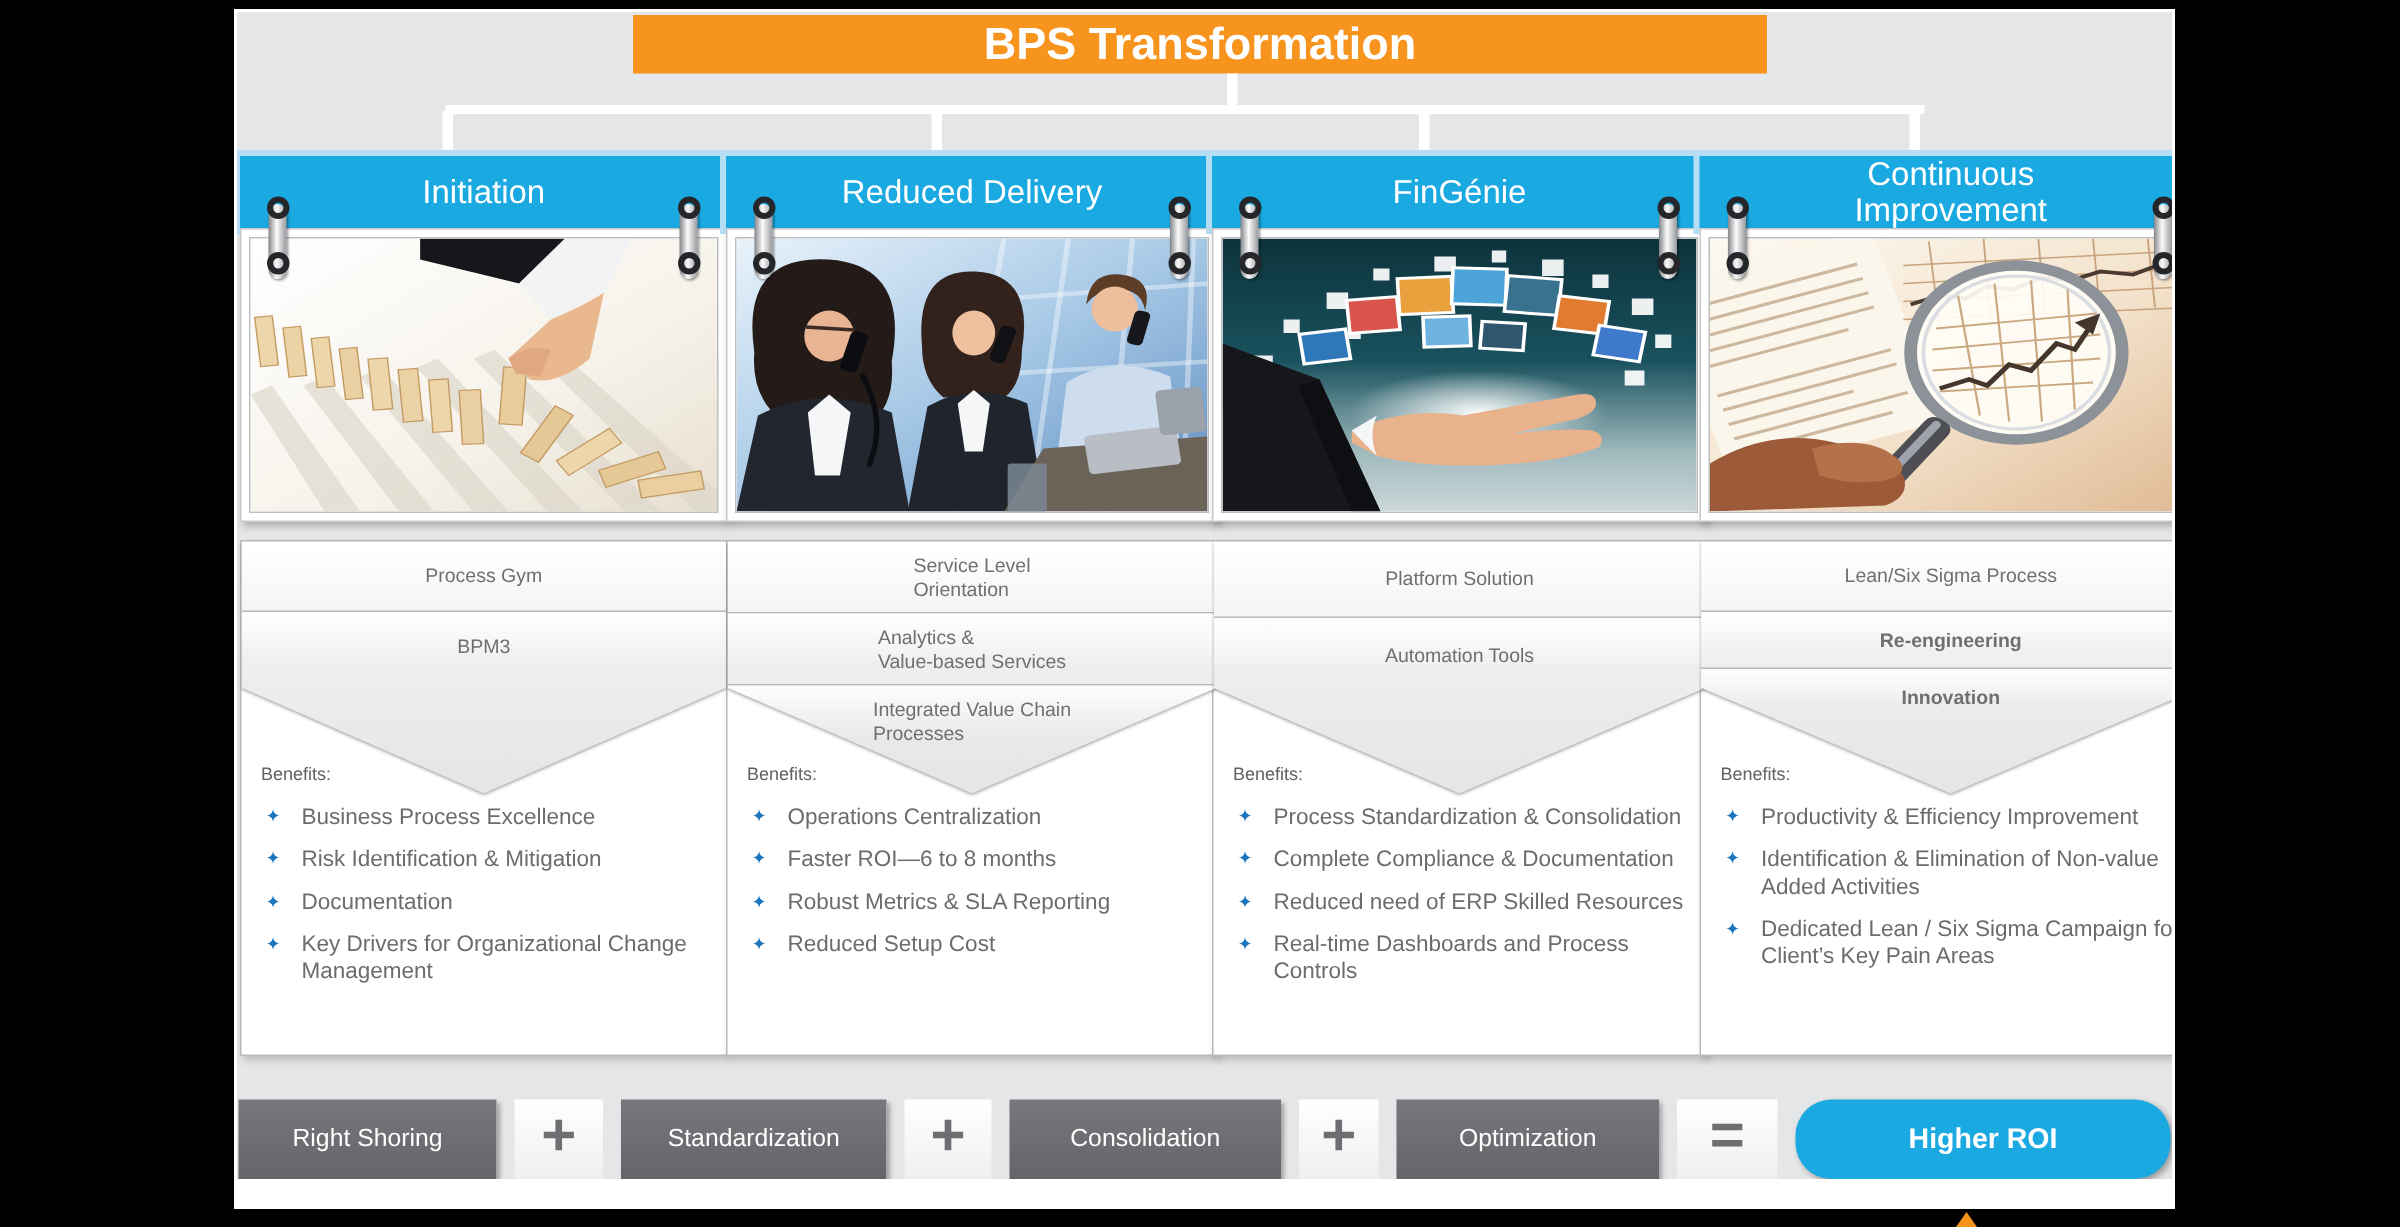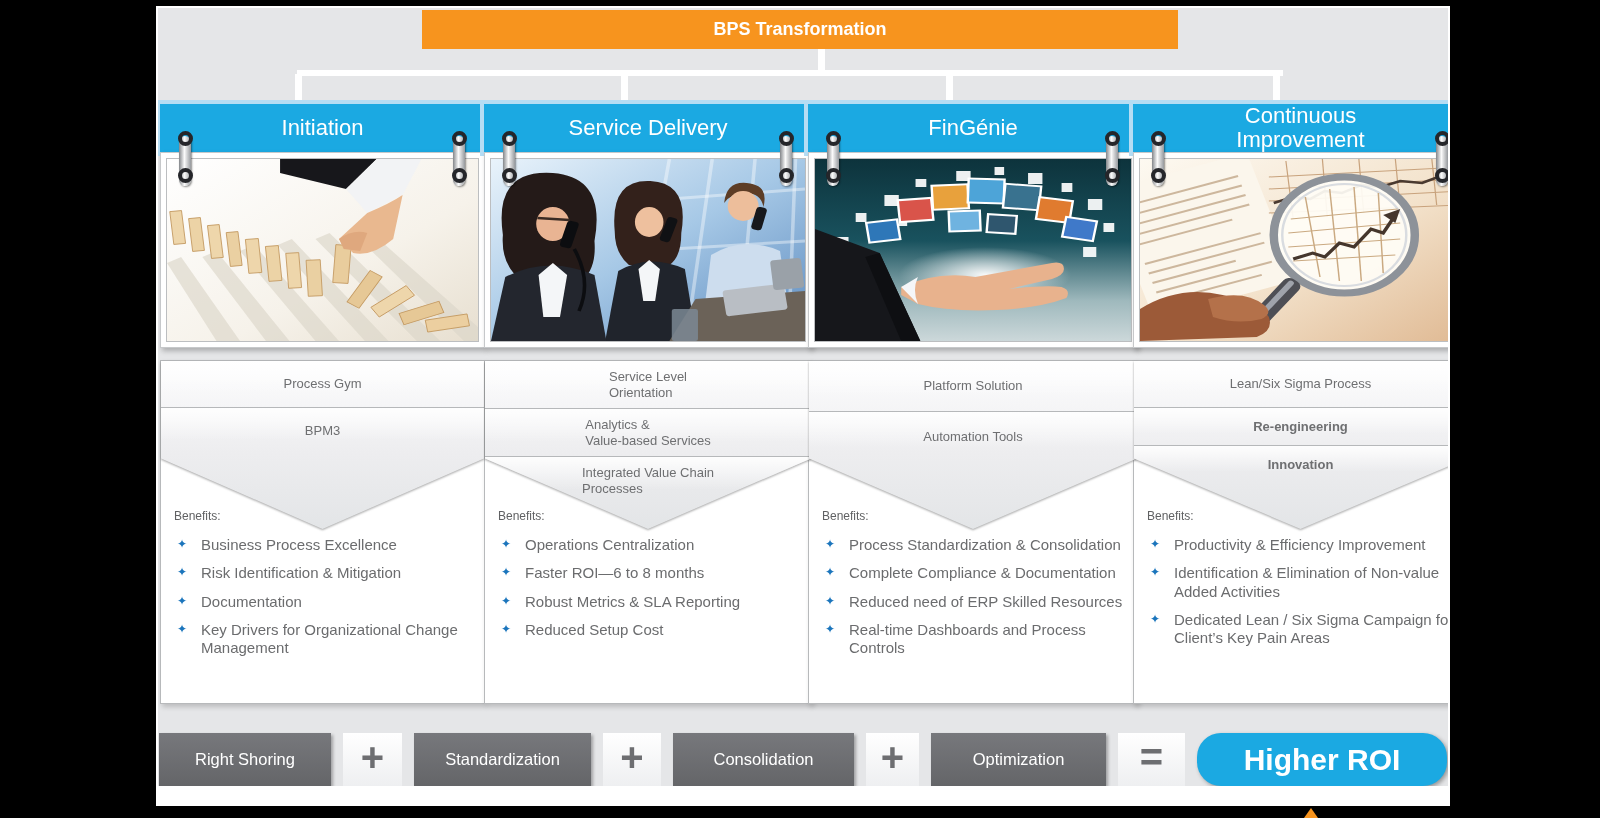--- a/index.html
+++ b/index.html
@@ -4,21 +4,21 @@
 <style>
   html,body{margin:0;padding:0;background:#000;}
   .stage{position:relative;width:1600px;height:818px;background:#000;overflow:hidden;
          font-family:"Liberation Sans",sans-serif;}
   .slide{position:absolute;left:156px;top:6px;width:1294px;height:800px;background:#fff;
          box-shadow:2px 2px 6px rgba(0,0,0,.6);}
   .canvas{position:absolute;left:2px;top:2px;width:1290px;height:778px;background:#E5E6E8;overflow:hidden;}
 
   
   .title{position:absolute;left:264px;top:2px;width:756px;height:39px;background:#F7941E;
-         color:#fff;font-size:18px;font-weight:bold;display:flex;align-items:center;justify-content:center;}
+         color:#fff;font-size:30px;font-weight:bold;display:flex;align-items:center;justify-content:center;}
 
   
   .tline{position:absolute;background:#fff;}
   .t-stub{left:660px;top:41px;width:7px;height:23px;}
   .t-horiz{left:139px;top:62px;width:986px;height:6px;}
   .t-drop1{left:137px;top:66px;width:7px;height:30px;}
   .t-drop2{left:463px;top:66px;width:7px;height:30px;}
   .t-drop3{left:788px;top:66px;width:7px;height:30px;}
   .t-drop4{left:1115px;top:66px;width:7px;height:30px;}
 
@@ -61,21 +61,21 @@
   .diamond{position:absolute;left:3px;top:1px;color:#1B75BC;font-size:12px;
         font-family:"DejaVu Sans",sans-serif;}
   .diamond::before{content:"\2726";}
 
   
   .bar{position:absolute;left:1px;top:725px;width:1288px;height:53px;display:flex;gap:12px;}
   .term{background:linear-gradient(180deg,#77787c,#646568);color:#fff;font-size:16.5px;
         display:flex;align-items:center;justify-content:center;box-shadow:2px 2px 3px rgba(0,0,0,.3);}
   .op{background:linear-gradient(180deg,#ffffff,#eeeff1);color:#6d6e71;font-weight:bold;font-size:40px;
         display:flex;align-items:center;justify-content:center;padding-bottom:4px;box-sizing:border-box;}
-  .result{flex:1;background:#1BA9E2;color:#fff;font-weight:bold;font-size:30px;
+  .result{flex:1;background:#1BA9E2;color:#fff;font-weight:bold;font-size:19px;
         display:flex;align-items:center;justify-content:center;box-shadow:2px 2px 4px rgba(0,0,0,.35);border-radius:24px;}
 
   .logo-tip{position:absolute;left:1304px;top:808px;width:0;height:0;
         border-left:7px solid transparent;border-right:7px solid transparent;border-bottom:10px solid #F7941E;}
 </style>
 </head>
 <body>
 
 <div class="stage">
   <div class="slide">
@@ -152,21 +152,21 @@
             <div class="bhead">Benefits:</div>
             <div class="bitem"><span class="diamond"></span><span class="btext">Business Process Excellence</span></div>
             <div class="bitem"><span class="diamond"></span><span class="btext">Risk Identification &amp; Mitigation</span></div>
             <div class="bitem"><span class="diamond"></span><span class="btext">Documentation</span></div>
             <div class="bitem"><span class="diamond"></span><span class="btext">Key Drivers for Organizational Change Management</span></div>
           </div>
         </div>
       </div>
 
       <div class="col c2" style="left:326px;width:280px;">
-        <div class="col-header">Service Delivery</div>
+        <div class="col-header">Reduced Delivery</div>
         <div class="pin pin-l">
             <i class="ring r1"></i>
             <i class="ring r2"></i>
           </div>
         <div class="pin pin-r">
             <i class="ring r1"></i>
             <i class="ring r2"></i>
           </div>
         <div class="photo-panel">
           <div class="photo" aria-label="call-center-team-photo">

